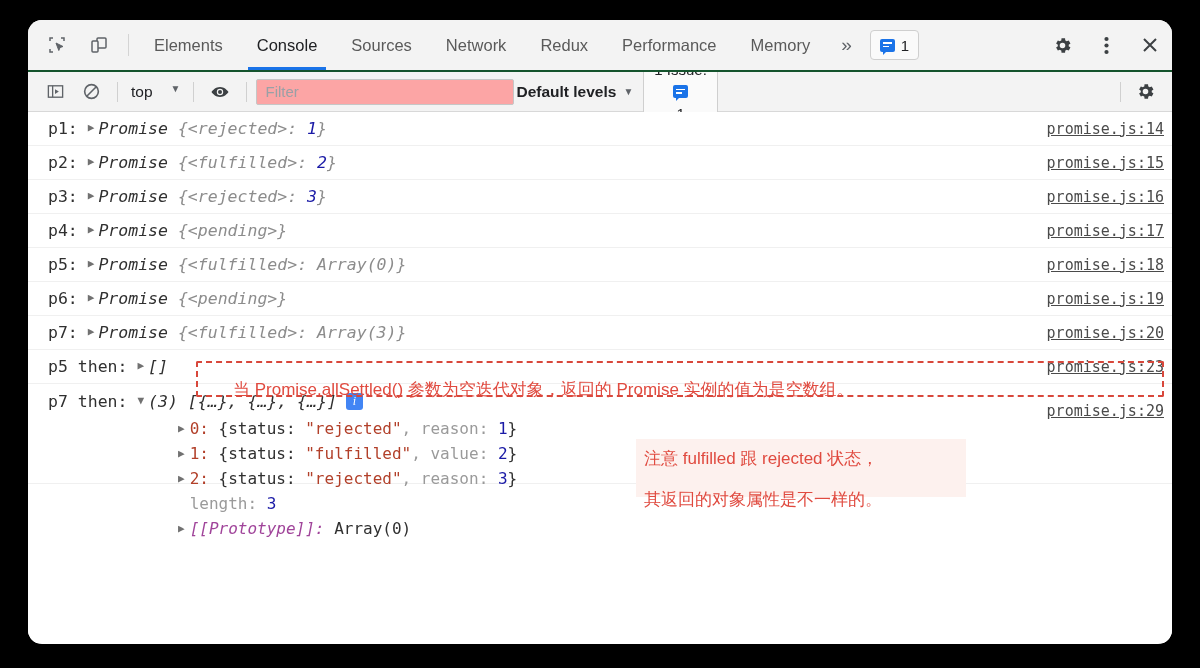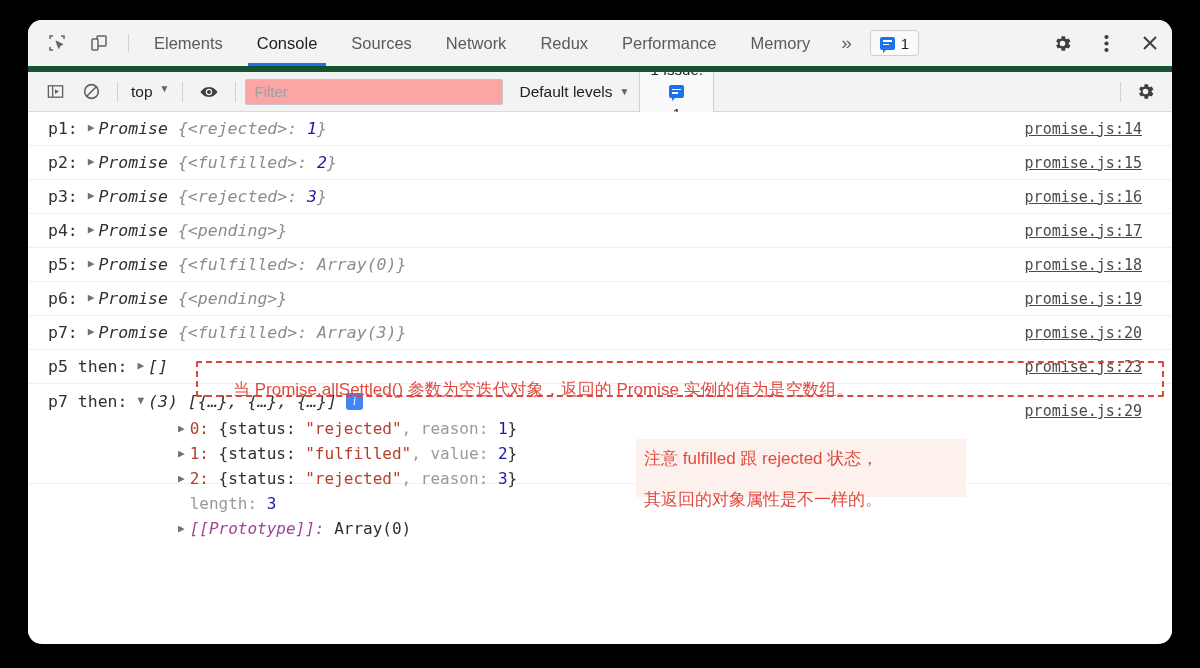--- a/index.html
+++ b/index.html
@@ -15,21 +15,21 @@
     width: 1144px; height: 624px;
     background: #ffffff;
     border-radius: 14px;
     overflow: hidden;
   }
 
   
   #tabbar {
     height: 52px;
     background: #f3f3f3;
-    border-bottom: 6px solid #14532d;
+    border-bottom: 2px solid #14532d;
     display: flex;
     align-items: stretch;
     position: relative;
   }
   .tb-icon {
     width: 42px;
     display: flex; align-items: center; justify-content: center;
     color: #5f6368;
   }
   .tb-icon:first-child { margin-left: 8px; }
@@ -108,41 +108,41 @@
     padding: 0 10px;
     gap: 2px;
   }
   .fb-icon {
     width: 34px; height: 30px;
     display: flex; align-items: center; justify-content: center;
     color: #5f6368;
   }
   .fb-sep { width: 1px; height: 20px; background: #d0d0d0; margin: 0 7px; }
   .ctx-select {
-    display: flex; align-items: flex-start; gap: 7px;
+    display: flex; align-items: flex-start; gap: 18px;
     font-size: 15.5px; color: #202124;
     padding: 0 4px;
   }
   .caret { font-size: 10px; color: #5f6368; }
   #filter-input {
     flex: 0 0 auto;
     width: 258px; height: 26px;
     border: 1px solid #c6c6c6;
     border-radius: 2px;
     background: #fca5a5;
     font-size: 15px;
     font-family: "Liberation Sans", sans-serif;
     color: #202124;
     padding: 0 8px;
   }
   #filter-input::placeholder { color: #9aa0a6; }
   .levels {
     display: flex; align-items: center; gap: 7px;
     font-size: 15.5px; color: #202124;
-    margin-left: 14px;
+    font-weight: bold;
   }
   .issues-btn {
     display: flex; align-items: center; gap: 7px;
     border: 1px solid #cfcfcf;
     border-radius: 4px;
     background: #fafafa;
     padding: 3px 10px;
     font-size: 15px;
     color: #202124;
     margin-left: 8px;
@@ -176,21 +176,21 @@
     color: #717171;
     margin-right: 4px;
     transform: translateY(-1px);
   }
   .promise { font-style: italic; }
   .pclass { color: #303030; }
   .pstate { color: #8c8c8c; font-style: italic; }
   .pnum   { color: #1a1aa6; font-style: italic; }
   .src {
     position: absolute;
-    right: 30px;
+    right: 8px;
     top: 50%;
     transform: translateY(-50%);
     font-size: 15px;
     color: #4a4a4a;
     text-decoration: underline;
   }
   .row.tall .src { top: 18px; transform: none; }
 
   
   .tree { padding-left: 150px; padding-top: 2px; }

